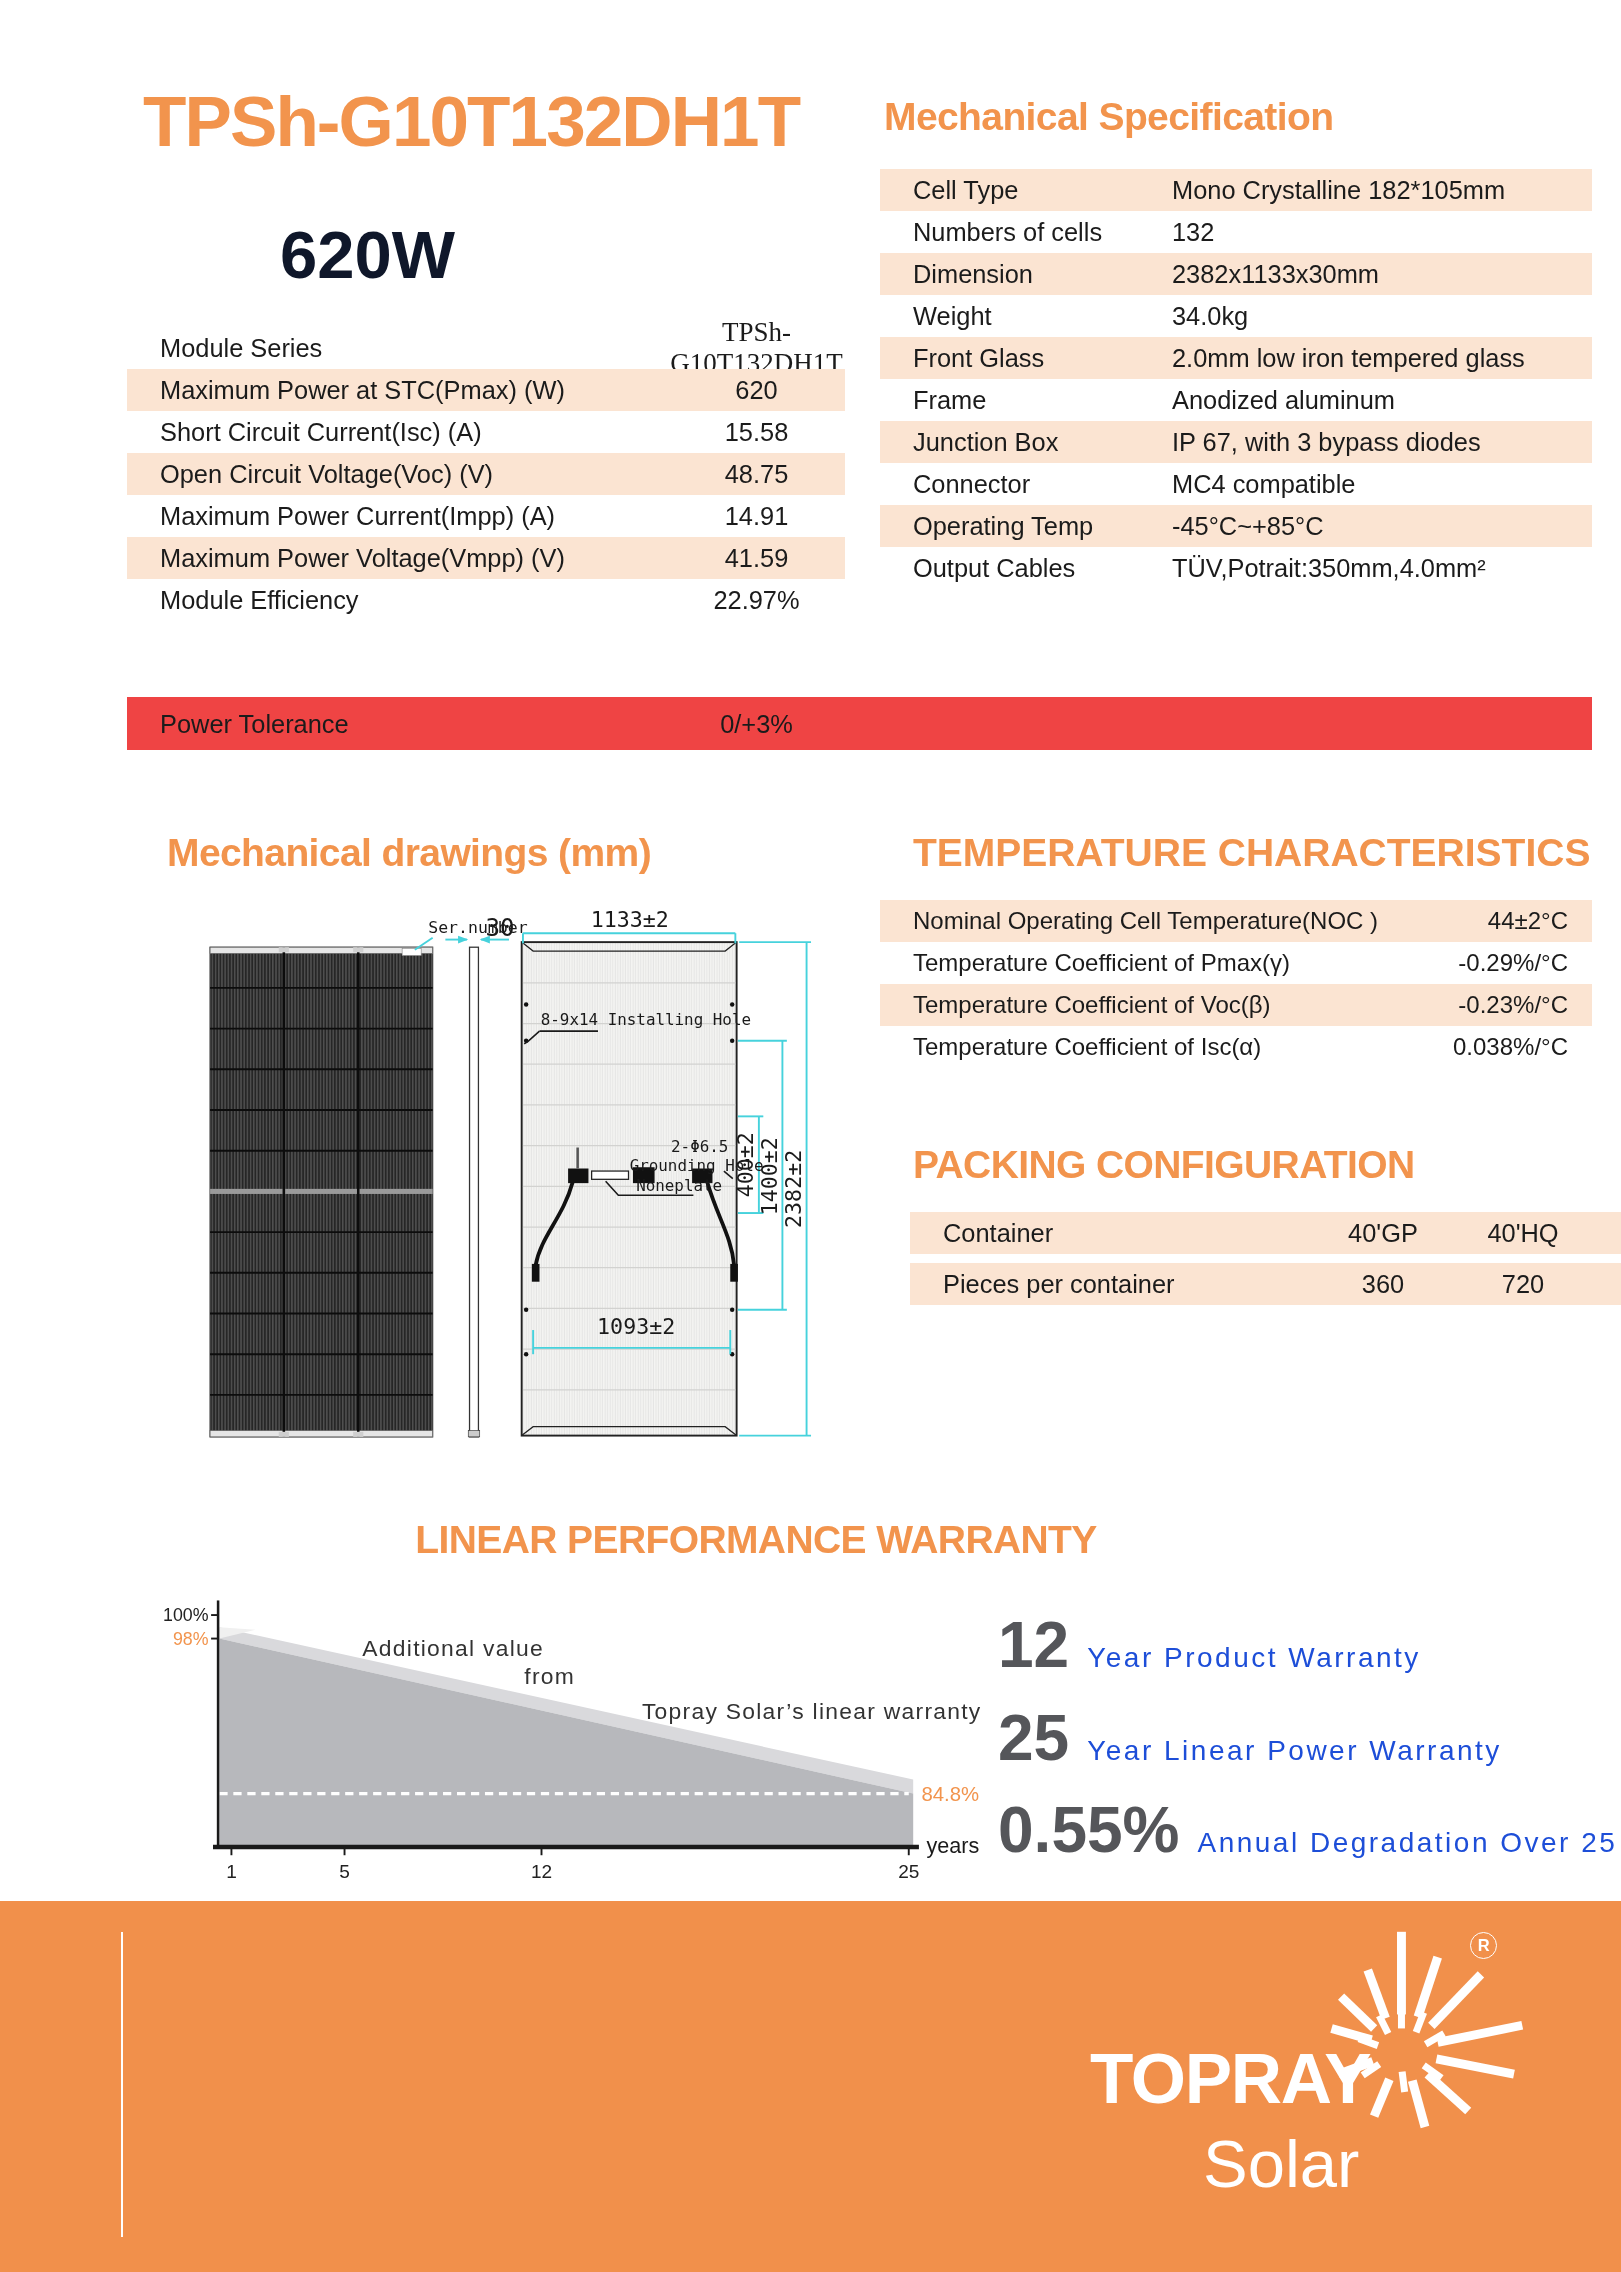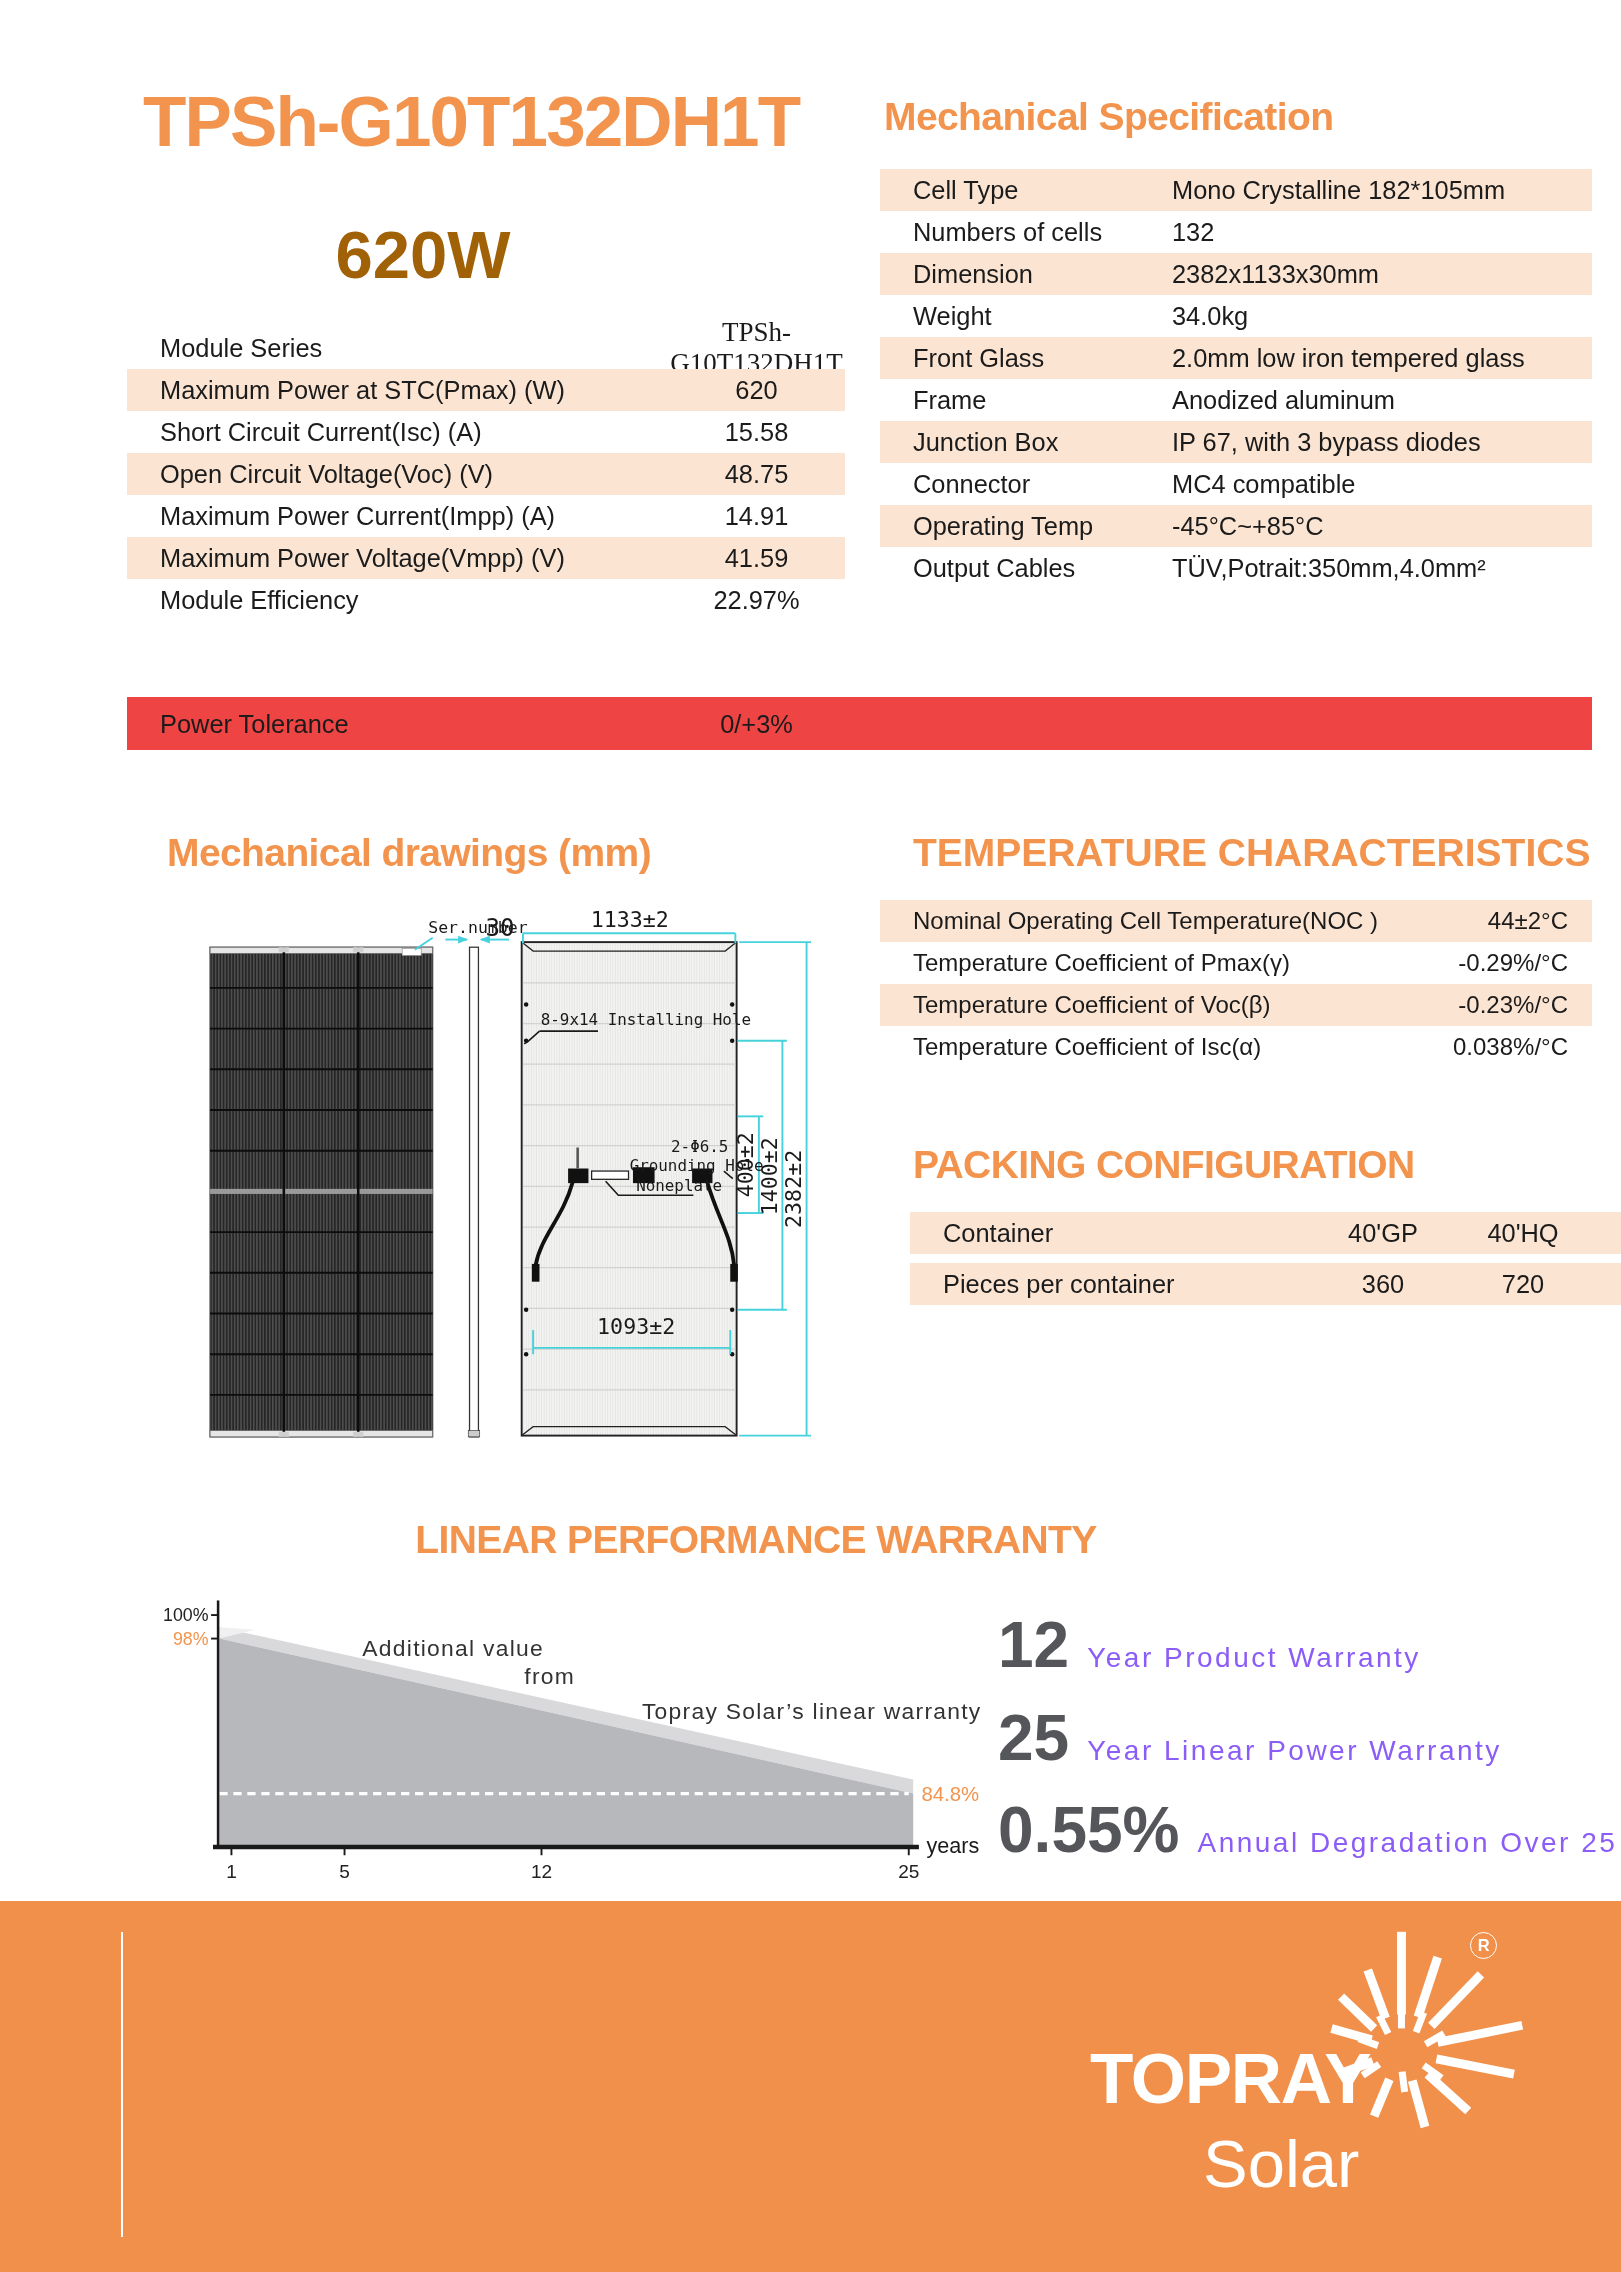--- a/index.html
+++ b/index.html
@@ -1,19 +1,19 @@
 <!DOCTYPE html>
 <html style="font-size:10.2px"><head>
 <meta charset="utf-8">
 <style>
   html,body{margin:0;padding:0;background:#ffffff;}
   body{width:1621px;height:2273px;position:relative;font-family:"Liberation Sans",sans-serif;color:#1b1b1b;}
   #page{position:absolute;inset:0;overflow:hidden;background:#ffffff;}
   .big-title{position:absolute;left:143px;top:81px;font-size:71px;font-weight:bold;letter-spacing:-1.9px;color:#F2944D;}
-  .power-title{position:absolute;left:280px;top:216px;width:286px;text-align:center;font-size:67px;font-weight:bold;color:#a16207;}
+  .power-title{position:absolute;left:280px;top:216px;width:286px;font-size:67px;font-weight:bold;color:#0f172a;}
   .sec-head{position:absolute;font-size:39px;font-weight:bold;color:#F2944D;letter-spacing:-0.6px;white-space:nowrap;}
   #h-mech{left:884px;top:95px;}
   #h-draw{left:167px;top:831px;}
   #h-temp{left:913px;top:831px;letter-spacing:0px;}
   #h-pack{left:913px;top:1143px;}
   #h-warranty{left:254px;top:1518px;width:1004px;text-align:center;}
 
   
   .tbl{position:absolute;}
   .row{position:relative;height:42px;}
@@ -43,21 +43,21 @@
   #drawing{position:absolute;left:191px;top:909px;}
   .cadtext{font-family:"DejaVu Sans Mono",monospace;fill:#1a1a1a;}
 
   
   #chart{position:absolute;left:159px;top:1589px;}
   .chart-note{font-family:"Liberation Sans",sans-serif;fill:#333;letter-spacing:2px;}
 
   #warr-stats{position:absolute;left:998px;top:1602px;width:604px;}
   .stat{position:absolute;left:0;white-space:nowrap;}
   .stat .num{font-size:64px;font-weight:bold;color:#55565a;vertical-align:baseline;}
-  .stat .txt{font-size:28px;color:#8b5cf6;letter-spacing:2.5px;margin-left:18px;vertical-align:baseline;}
+  .stat .txt{font-size:28px;color:#1d4ed8;letter-spacing:2.5px;margin-left:18px;vertical-align:baseline;}
   #stat1{top:6.4px;} #stat2{top:99px;} #stat3{top:191px;}
 
   
   #footer{position:absolute;left:0;top:1901px;width:1621px;height:372px;background:#F1904B;}
   #footer .vline{position:absolute;left:121px;top:30.5px;width:1.9px;height:305px;background:#ffffff;}
   #brand-top{position:absolute;left:1090px;top:137px;font-size:71px;font-weight:bold;color:#ffffff;letter-spacing:-1.3px;}
   #brand-bottom{position:absolute;left:1203px;top:224px;font-size:67px;font-weight:normal;color:#ffffff;}
   #burst{position:absolute;left:1271px;top:12.7px;}
   #rmark{position:absolute;left:1470px;top:30.5px;width:25.4px;height:25.4px;border:1.9px solid #ffffff;border-radius:50%;
          color:#ffffff;font-size:16.5px;line-height:25.4px;text-align:center;font-weight:bold;}

